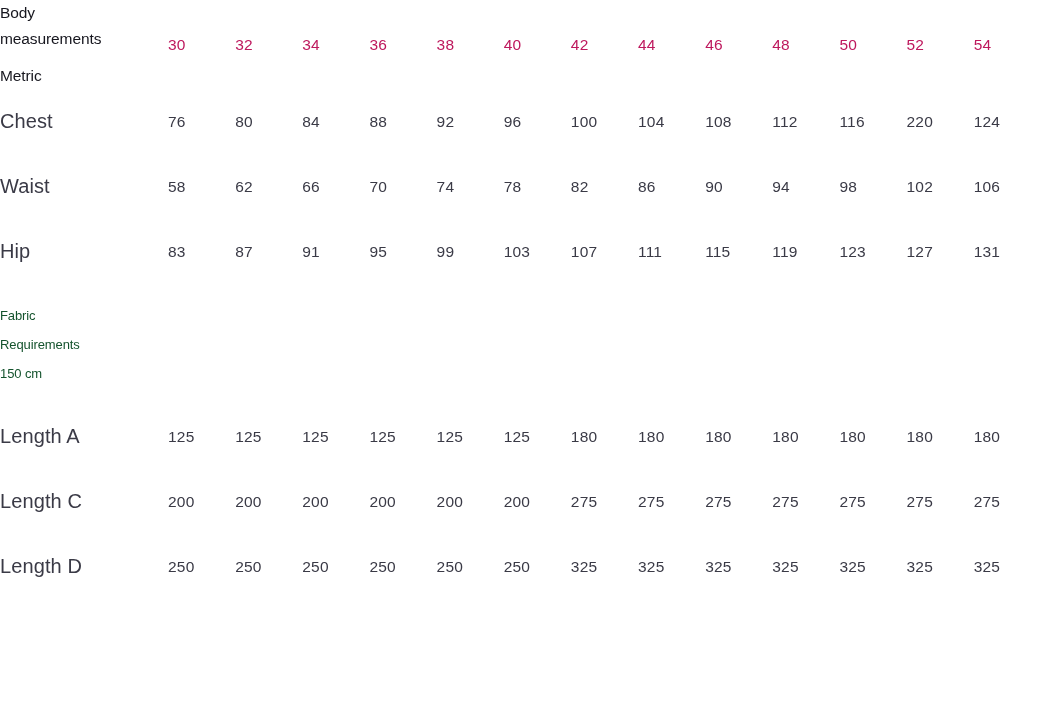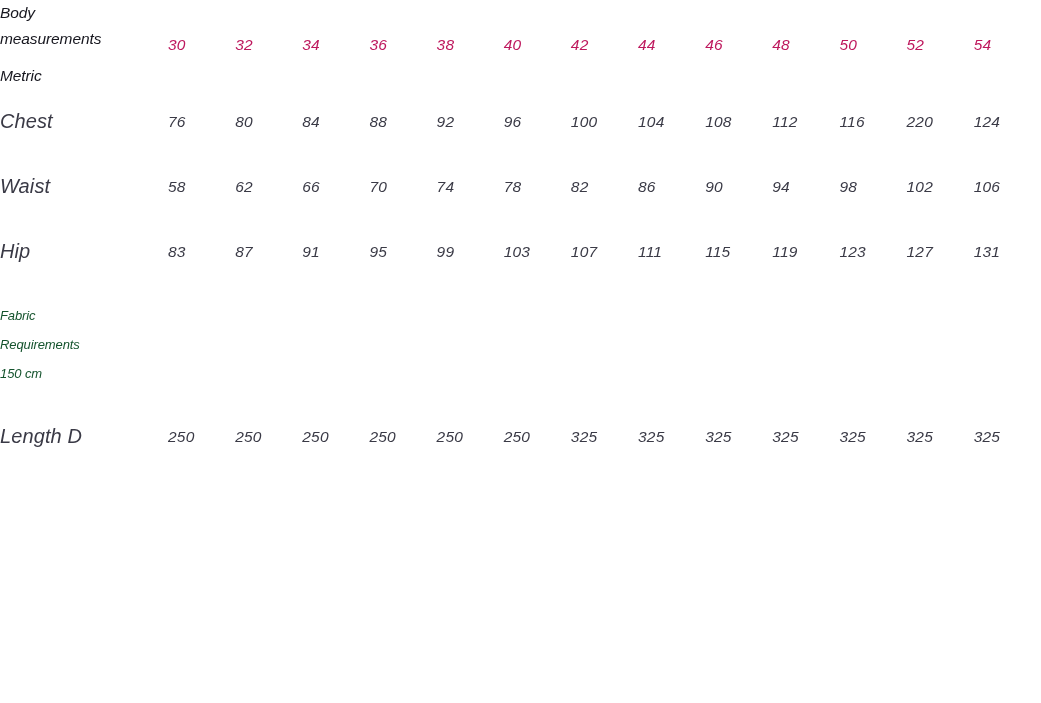--- a/index.html
+++ b/index.html
@@ -13,21 +13,20 @@
     overflow: hidden;
     font-family: "Liberation Sans", "DejaVu Sans", sans-serif;
     color: #22222c;
     -webkit-font-smoothing: antialiased;
   }
 
   #size-chart {
     width: 916px;
     border-collapse: collapse;
     table-layout: fixed;
-    font-style: italic;
   }
 
   
   col.label-col { width: 168px; }
   col.size-col  { width: 67.15px; }
 
   #size-chart td,
   #size-chart th {
     padding: 0;
     margin: 0;
@@ -192,22 +191,54 @@
 
     <tr class="section-row-2">
       <td class="section-title-2">
         <span>Fabric</span><br>
         <span>Requirements</span><br>
         <span>150 cm</span>
       </td>
       <td colspan="13"></td>
     </tr>
 
-
-
+    <tr class="data-row">
+      <td class="row-label">Length A</td>
+      <td class="cell">125</td>
+      <td class="cell">125</td>
+      <td class="cell">125</td>
+      <td class="cell">125</td>
+      <td class="cell">125</td>
+      <td class="cell">125</td>
+      <td class="cell">180</td>
+      <td class="cell">180</td>
+      <td class="cell">180</td>
+      <td class="cell">180</td>
+      <td class="cell">180</td>
+      <td class="cell">180</td>
+      <td class="cell">180</td>
+    </tr>
+
+
+    <tr class="data-row">
+      <td class="row-label">Length C</td>
+      <td class="cell">200</td>
+      <td class="cell">200</td>
+      <td class="cell">200</td>
+      <td class="cell">200</td>
+      <td class="cell">200</td>
+      <td class="cell">200</td>
+      <td class="cell">275</td>
+      <td class="cell">275</td>
+      <td class="cell">275</td>
+      <td class="cell">275</td>
+      <td class="cell">275</td>
+      <td class="cell">275</td>
+      <td class="cell">275</td>
+    </tr>
 
     <tr class="data-row">
       <td class="row-label">Length D</td>
       <td class="cell">250</td>
       <td class="cell">250</td>
       <td class="cell">250</td>
       <td class="cell">250</td>
       <td class="cell">250</td>
       <td class="cell">250</td>
       <td class="cell">325</td>

